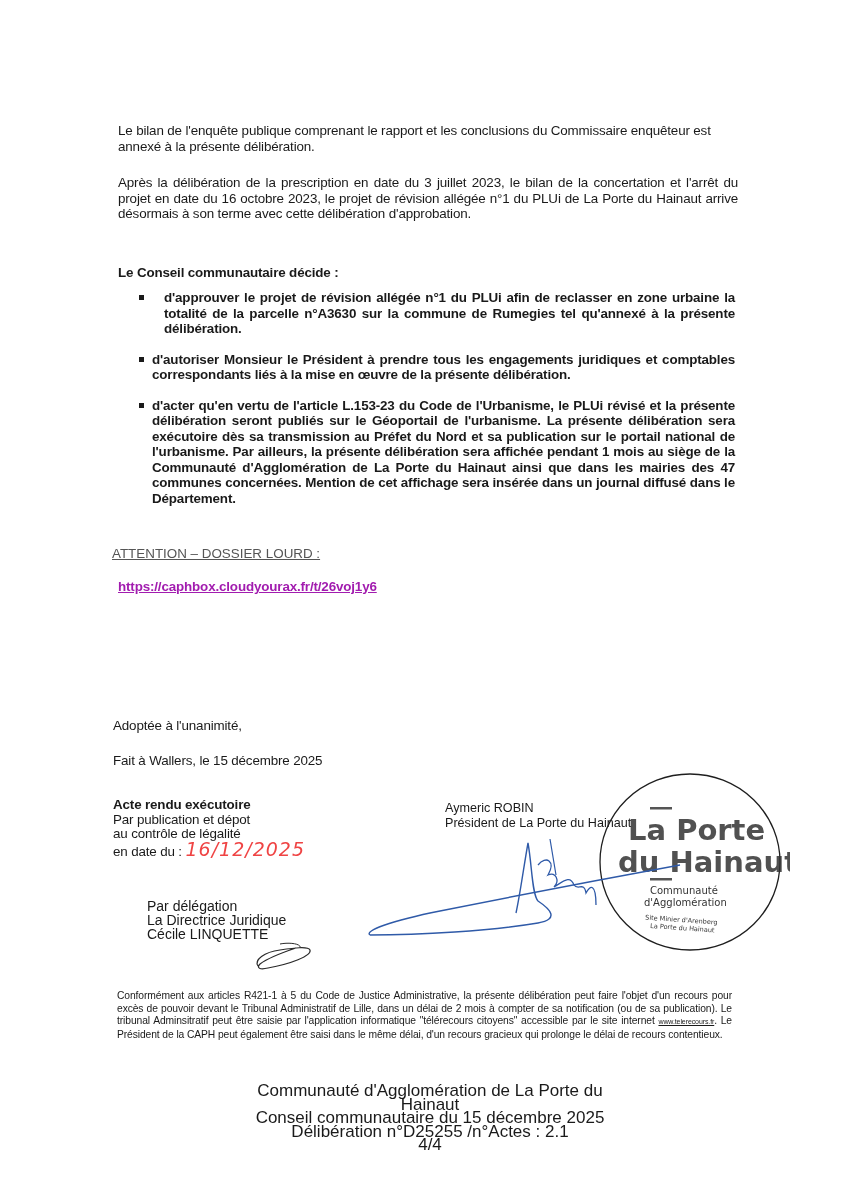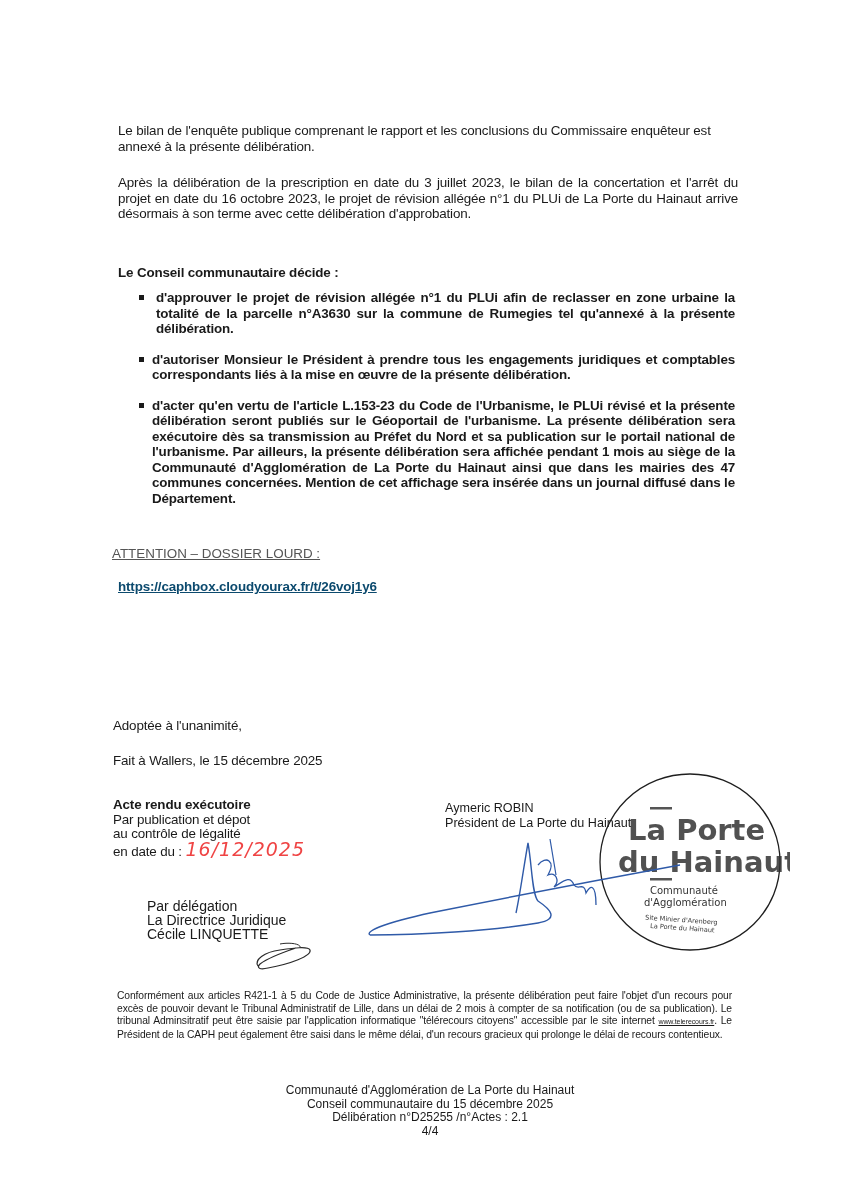--- a/index.html
+++ b/index.html
@@ -19,44 +19,44 @@
     }
     .bold { font-weight: bold; }
     .justify { text-align: justify; }
     .bullets { position: absolute; left: 140px; width: 595px; }
     .bullet-item { position: relative; padding-left: 12px; font-weight: bold; font-size: 13.4px; line-height: 15.5px; text-align: justify; letter-spacing: -0.15px; }
     .bullet-item + .bullet-item { margin-top: 15px; }
     .bullet-mark {
       position: absolute; left: -1px; top: 5px; width: 5px; height: 5px; background: #1a1a1a;
     }
     .attention { color: #555; text-decoration: underline; font-size: 13.4px; }
-    .link { text-decoration: underline; font-weight: bold; color: #0c4a6e; }
+    .link { text-decoration: underline; font-weight: bold; color: #a21caf; }
     .hand { font-family: "DejaVu Sans", sans-serif; font-size: 19px; letter-spacing: 1px; font-style: italic; color: #ef4444; font-weight: normal; }
     .small-legal {
       font-size: 10.3px; line-height: 12.6px; text-align: justify; letter-spacing: -0.1px;
     }
     .tiny-link { font-size: 7px; text-decoration: underline; }
-    .footer { text-align: center; font-size: 12px; line-height: 13.5px; }
+    .footer { text-align: center; font-size: 17px; line-height: 13.5px; }
     .stamp-text { fill: #333; font-family: "DejaVu Sans", sans-serif; }
   </style>
 </head>
 <body>
 
 <div class="page">
 
   <p class="abs para" style="left:118px; top:123px; width:620px;">Le bilan de l'enquête publique comprenant le rapport et les conclusions du Commissaire enquêteur est annexé à la présente délibération.</p>
 
   <p class="abs para justify" style="left:118px; top:175px; width:620px;">Après la délibération de la prescription en date du 3 juillet 2023, le bilan de la concertation et l'arrêt du projet en date du 16 octobre 2023, le projet de révision allégée n°1 du PLUi de La Porte du Hainaut arrive désormais à son terme avec cette délibération d'approbation.</p>
 
   <p class="abs para bold" style="left:118px; top:265px;">Le Conseil communautaire décide :</p>
 
   <div class="bullets" style="top:290px;">
     <div class="bullet-item">
       <span class="bullet-mark"></span>
-      <span style="margin-left:4px; display:block; padding-left:0px;">d'approuver le projet de révision allégée n°1 du PLUi afin de reclasser en zone urbaine la totalité de la parcelle n°A3630 sur la commune de Rumegies tel qu'annexé à la présente délibération.</span>
+      <span style="margin-left:12px; display:block; padding-left:0px;">d'approuver le projet de révision allégée n°1 du PLUi afin de reclasser en zone urbaine la totalité de la parcelle n°A3630 sur la commune de Rumegies tel qu'annexé à la présente délibération.</span>
     </div>
     <div class="bullet-item">
       <span class="bullet-mark"></span>
       <span style="display:block;">d'autoriser Monsieur le Président à prendre tous les engagements juridiques et comptables correspondants liés à la mise en œuvre de la présente délibération.</span>
     </div>
     <div class="bullet-item">
       <span class="bullet-mark"></span>
       <span style="display:block;">d'acter qu'en vertu de l'article L.153-23 du Code de l'Urbanisme, le PLUi révisé et la présente délibération seront publiés sur le Géoportail de l'urbanisme. La présente délibération sera exécutoire dès sa transmission au Préfet du Nord et sa publication sur le portail national de l'urbanisme. Par ailleurs, la présente délibération sera affichée pendant 1 mois au siège de la Communauté d'Agglomération de La Porte du Hainaut ainsi que dans les mairies des 47 communes concernées. Mention de cet affichage sera insérée dans un journal diffusé dans le Département.</span>
     </div>
   </div>

